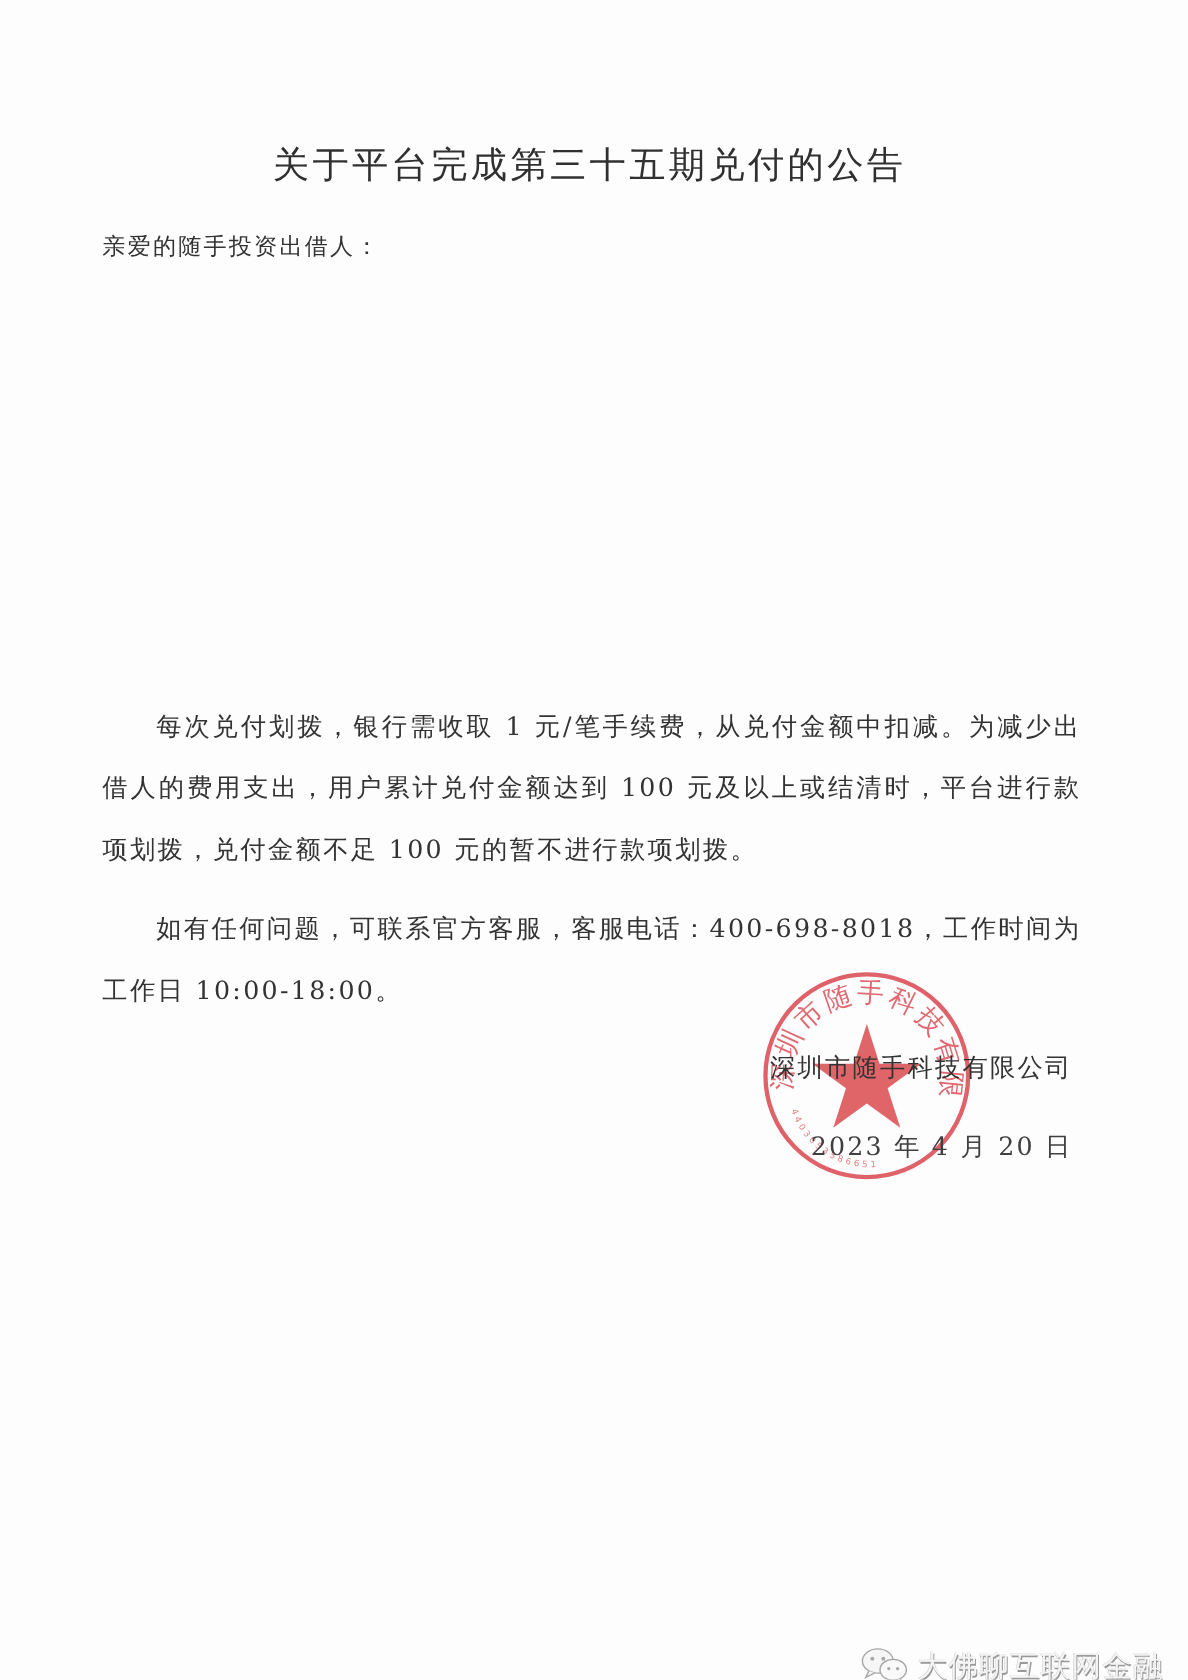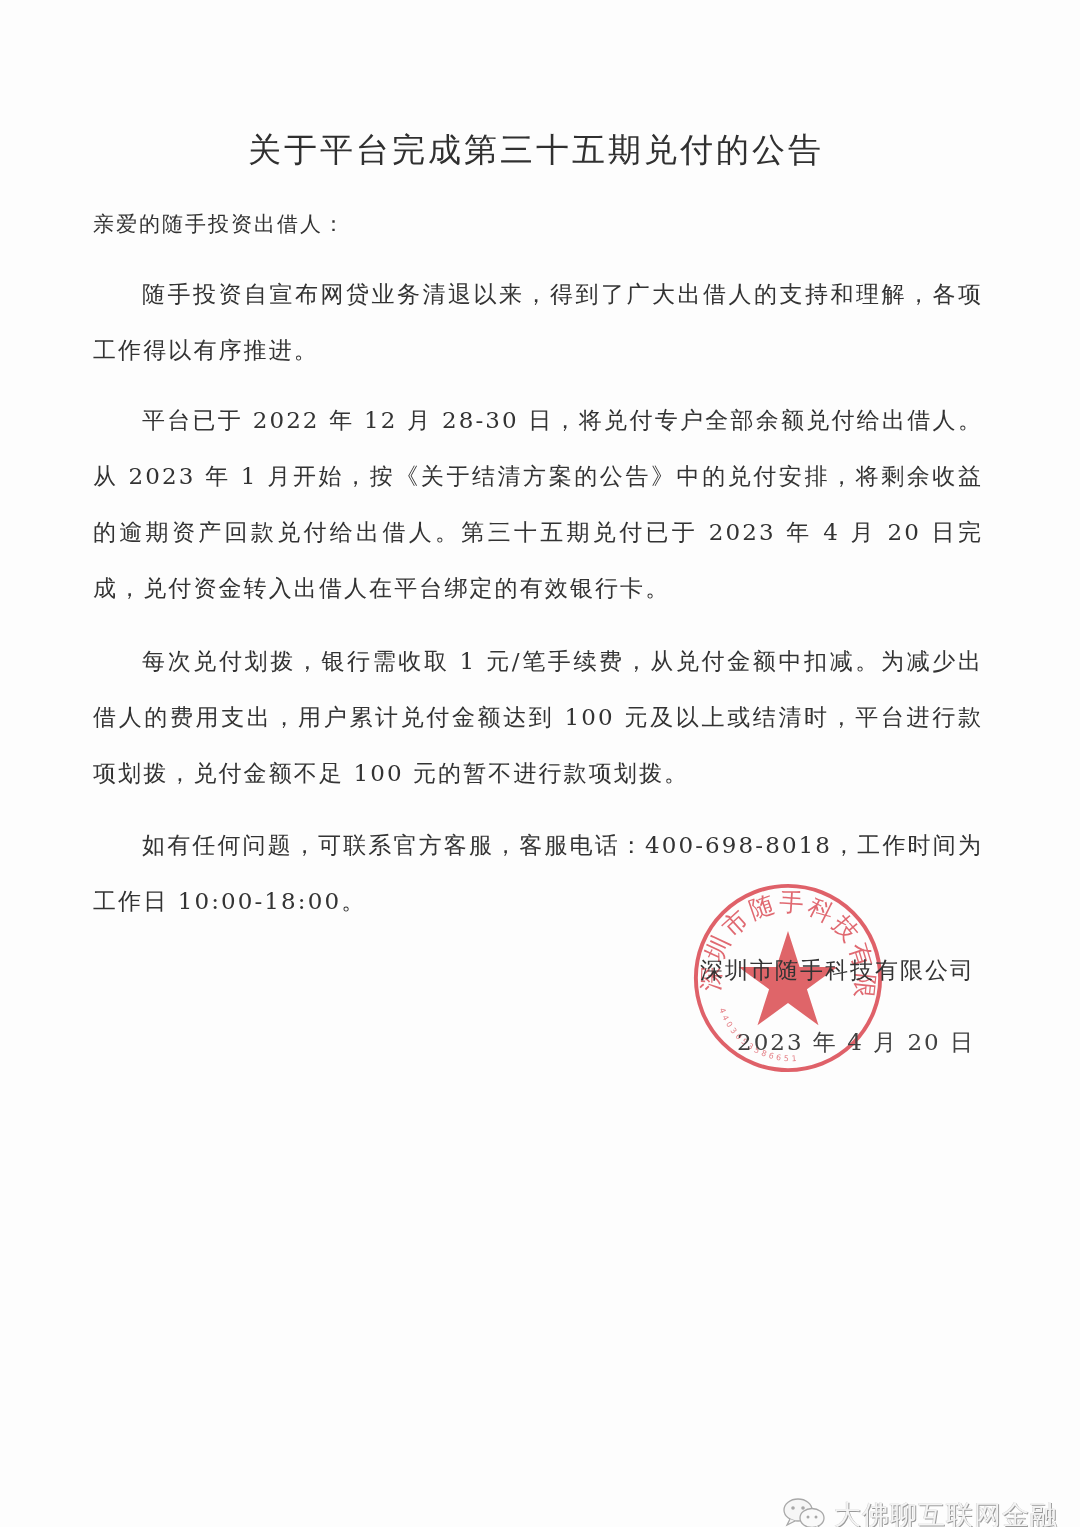--- a/index.html
+++ b/index.html
@@ -112,22 +112,20 @@
   </style>
 </head>
 <body>
 
 <div class="page">
 
   <h1 class="title">关于平台完成第三十五期兑付的公告</h1>
 
   <p class="salutation">亲爱的随手投资出借人：</p>
 
-  <p class="para p1">随手投资自宣布网贷业务清退以来，得到了广大出借人的支持和理解，各项工作得以有序推进。</p>
-  <p class="para p2">平台已于 2022 年 12 月 28-30 日，将兑付专户全部余额兑付给出借人。从 2023 年 1 月开始，按《关于结清方案的公告》中的兑付安排，将剩余收益的逾期资产回款兑付给出借人。第三十五期兑付已于 2023 年 4 月 20 日完成，兑付资金转入出借人在平台绑定的有效银行卡。</p>
   <p class="para p3">每次兑付划拨，银行需收取 1 元/笔手续费，从兑付金额中扣减。为减少出借人的费用支出，用户累计兑付金额达到 100 元及以上或结清时，平台进行款项划拨，兑付金额不足 100 元的暂不进行款项划拨。</p>
   <p class="para p4">如有任何问题，可联系官方客服，客服电话：400-698-8018，工作时间为工作日 10:00-18:00。</p>
 
   <svg class="stamp" viewBox="0 0 200 200">
     <defs>
       <path id="arcTop" d="M 32 118 A 70 70 0 1 1 168 118"></path>
       <path id="arcBottom" d="M 30 132 A 76 76 0 0 0 150 168"></path>
     </defs>
     <circle cx="100" cy="100" r="94" fill="none" stroke="#d9454f" stroke-width="4" opacity="0.85"></circle>
     <text font-size="25" fill="#d9454f" opacity="0.8" font-family="DejaVu Sans, sans-serif" letter-spacing="3">

